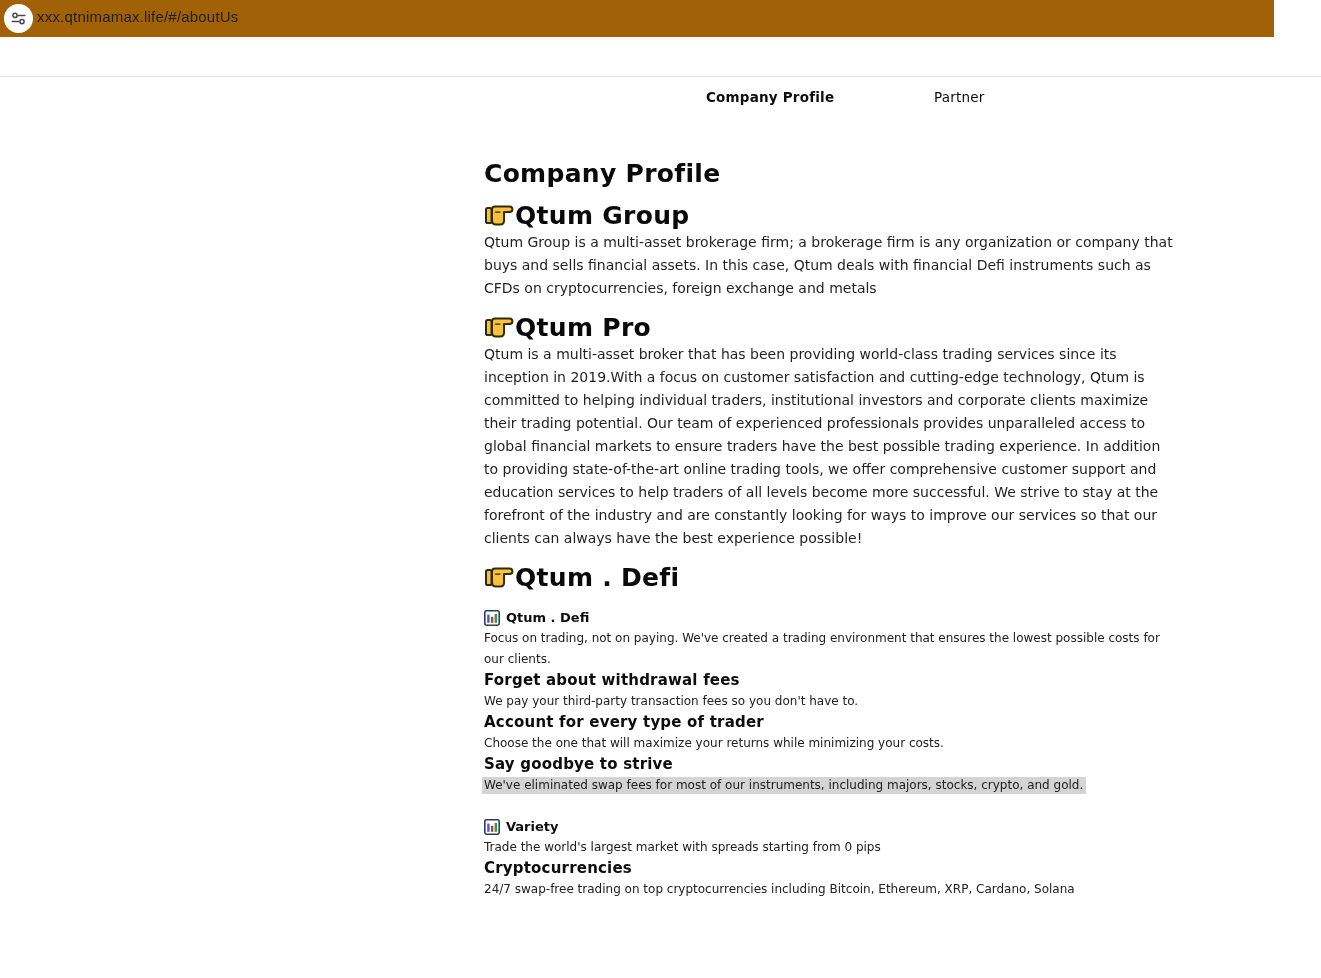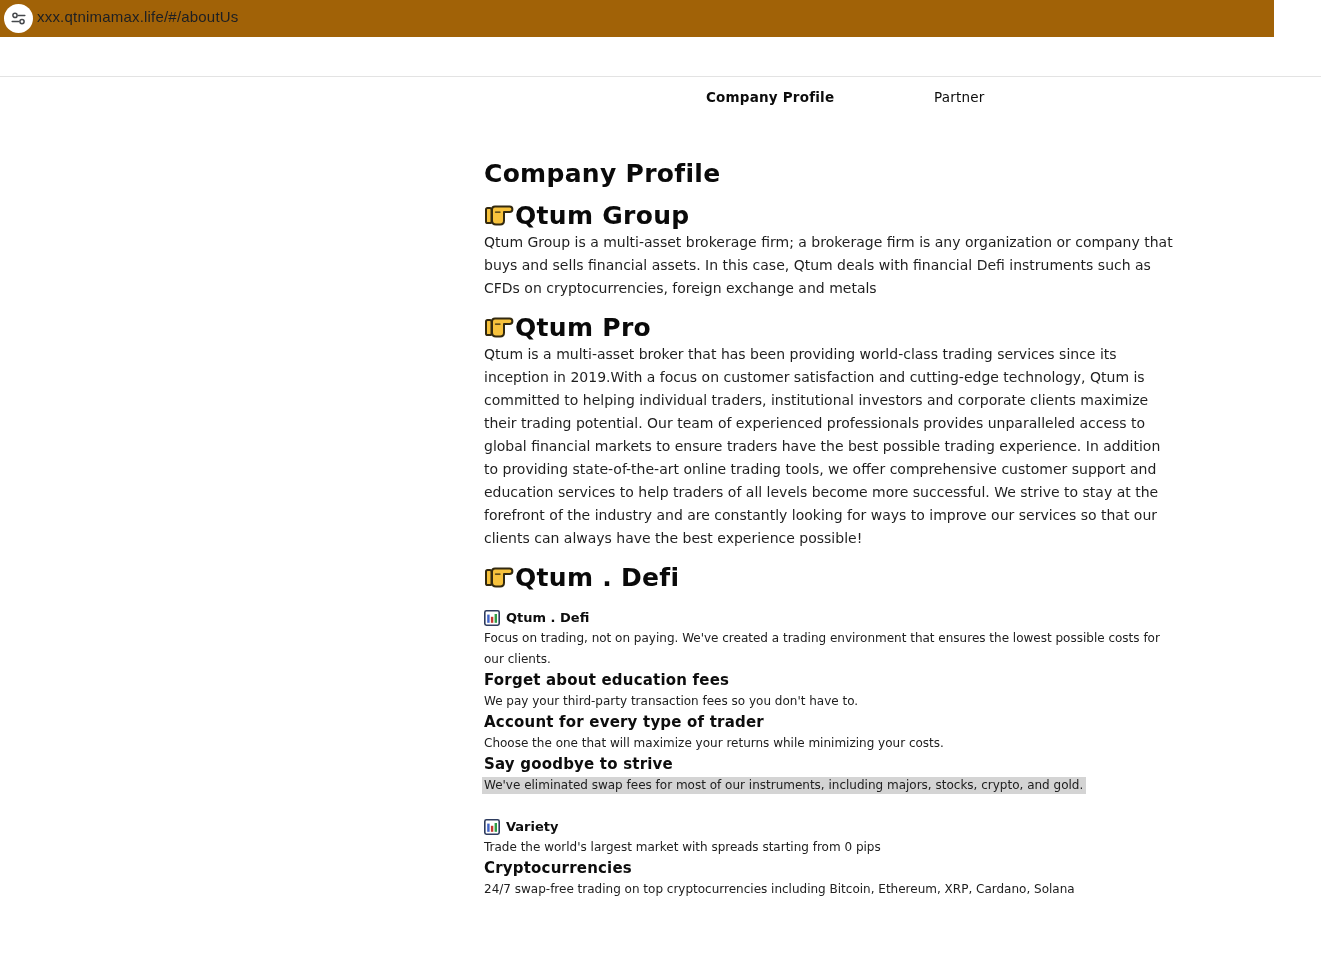--- a/index.html
+++ b/index.html
@@ -156,21 +156,21 @@
     <p class="gtitle">
       <svg width="16" height="16" viewBox="0 0 16 16">
         <rect x="0.8" y="0.8" width="14.4" height="14.4" rx="1.6" fill="#ffffff" stroke="#2e3c5e" stroke-width="1.6"></rect>
         <rect x="3.2" y="4.6" width="2.4" height="8.2" fill="#3f62c6"></rect>
         <rect x="6.9" y="6.8" width="2.4" height="6" fill="#c2392e"></rect>
         <rect x="10.6" y="4" width="2.4" height="8.8" fill="#2f9e44"></rect>
       </svg>
       <span>Qtum . Defi</span>
     </p>
     <p class="gline">Focus on trading, not on paying. We've created a trading environment that ensures the lowest possible costs for our clients.</p>
-    <p class="gsub">Forget about education fees</p>
+    <p class="gsub">Forget about withdrawal fees</p>
     <p class="gline">We pay your third-party transaction fees so you don't have to.</p>
     <p class="gsub">Account for every type of trader</p>
     <p class="gline">Choose the one that will maximize your returns while minimizing your costs.</p>
     <p class="gsub">Say goodbye to strive</p>
     <p class="gline"><span class="selected">We've eliminated swap fees for most of our instruments, including majors, stocks, crypto, and gold.</span></p>
   </div>
 
   <div class="group second">
     <p class="gtitle">
       <svg width="16" height="16" viewBox="0 0 16 16">

